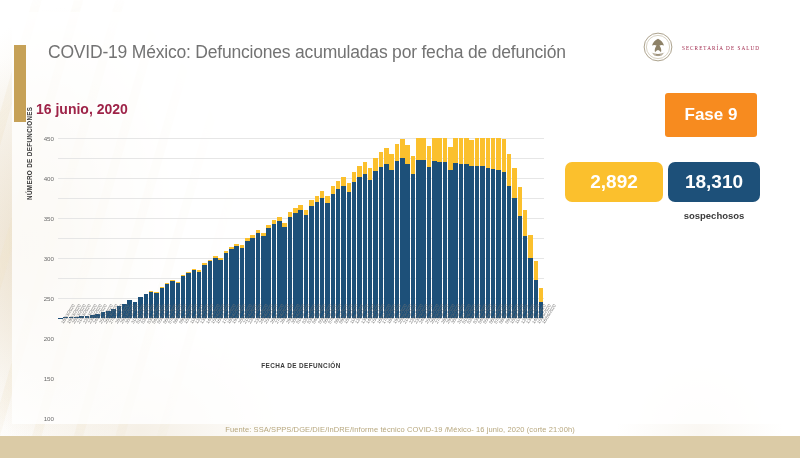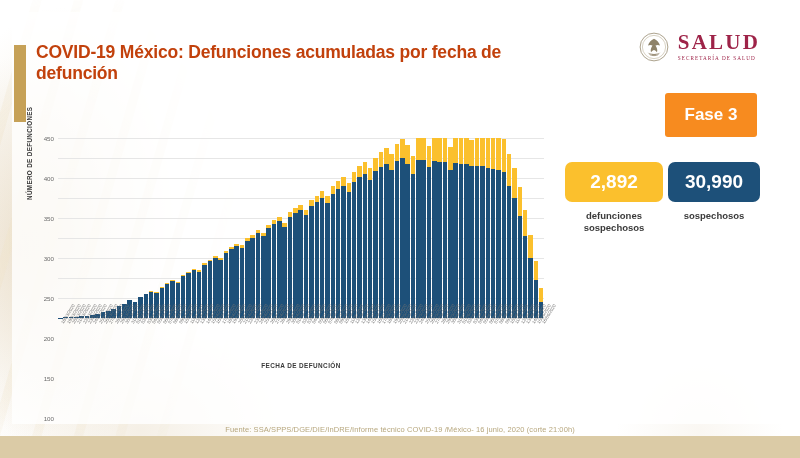--- a/index.html
+++ b/index.html
@@ -58,23 +58,23 @@
     letter-spacing: 0.1px;
   }
   
   .gold-accent {
     position: absolute; left: 14px; top: 45px;
     width: 12px; height: 77px;
     background: #c6a157;
   }
   
   .title {
-    position: absolute; left: 36px; top: 42px; width: 540px;
-    font-size: 17.5px; font-weight: bold; line-height: 1.22;
-    color: #c2410c;
+    position: absolute; left: 48px; top: 42px; width: 540px;
+    font-size: 17.5px; font-weight: normal; line-height: 1.22;
+    color: #737373;
     letter-spacing: -0.2px;
   }
   .subtitle {
     position: absolute; left: 36px; top: 101px;
     font-size: 14px; font-weight: bold;
     color: #9e2348;
   }
   
   .logo-wrap {
     position: absolute; right: 40px; top: 32px;
@@ -175,47 +175,46 @@
 
 <div id="slide">
 
   <div class="bg-watermark"></div>
   <div class="bg-stripes"></div>
   <div class="white-card"></div>
 
   <div class="gold-accent"></div>
 
   <div class="title">COVID-19 México: Defunciones acumuladas por fecha de defunción</div>
+  <div class="subtitle">16 junio, 2020</div>
 
   <div class="logo-wrap">
     <div class="logo-eagle">
       <svg viewBox="0 0 40 40" width="30" height="30" aria-hidden="true">
         <circle cx="20" cy="20" r="18.5" fill="none" stroke="#9a8e74" stroke-width="1.1"></circle>
         <circle cx="20" cy="20" r="15.5" fill="none" stroke="#b3a68a" stroke-width="0.7"></circle>
         <ellipse cx="20" cy="22" rx="10" ry="8" fill="#8d8representative" opacity="0"></ellipse>
         <path d="M20 9 C16 11 13 14 12 18 C14 17 16 17 18 18 C16 21 15 24 16 27 C18 25 19 24 20 24 C21 24 22 25 24 27 C25 24 24 21 22 18 C24 17 26 17 28 18 C27 14 24 11 20 9 Z" fill="#8e8268"></path>
         <path d="M11 27 C15 30 25 30 29 27 C26 30 22 31 20 31 C18 31 14 30 11 27 Z" fill="#9c9079"></path>
         <path d="M14 30 C17 32 23 32 26 30" fill="none" stroke="#9c9079" stroke-width="1.2"></path>
       </svg>
     </div>
     <div class="logo-text-block">
-      <div class="logo-salud">SALUD</div>
       <div class="logo-sub">SECRETARÍA DE SALUD</div>
     </div>
   </div>
 
-  <div class="fase-badge">Fase 3</div>
+  <div class="fase-badge">Fase 9</div>
 
   <div class="stat stat-suspected">
     <div class="stat-box">2,892</div>
-    <div class="stat-label">defunciones sospechosos</div>
   </div>
 
   <div class="stat stat-confirmed">
-    <div class="stat-box">30,990</div>
+    <div class="stat-box">18,310</div>
     <div class="stat-label">sospechosos</div>
   </div>
 
   <div id="chart-area">
     <div class="y-axis-title">NÚMERO DE DEFUNCIONES</div>
     <div class="plot" id="plot">
       <div id="gridlines">
           <div class="gridline" style="top: 180px;"></div>
           <div class="gridline" style="top: 160px;">
             <div class="ytick" style="top: 160px;">50</div>

